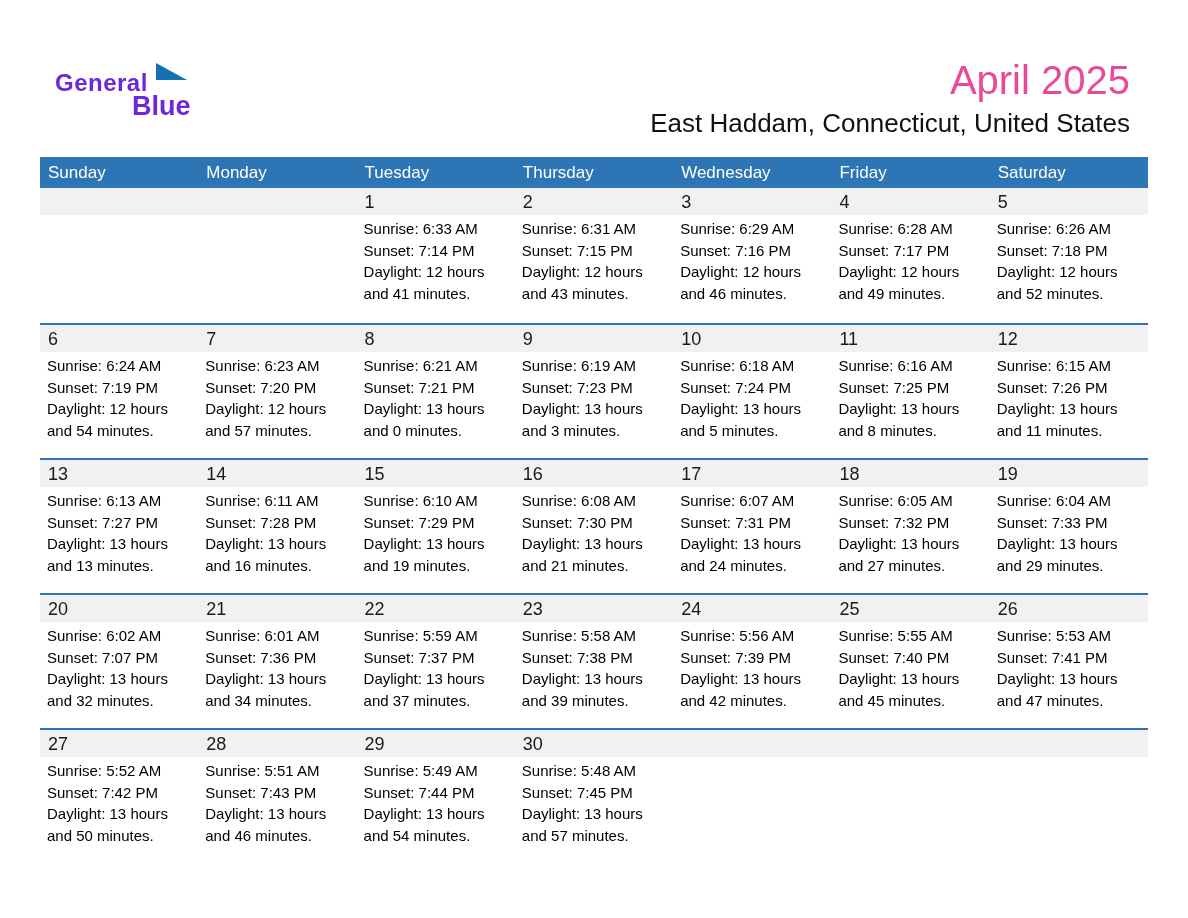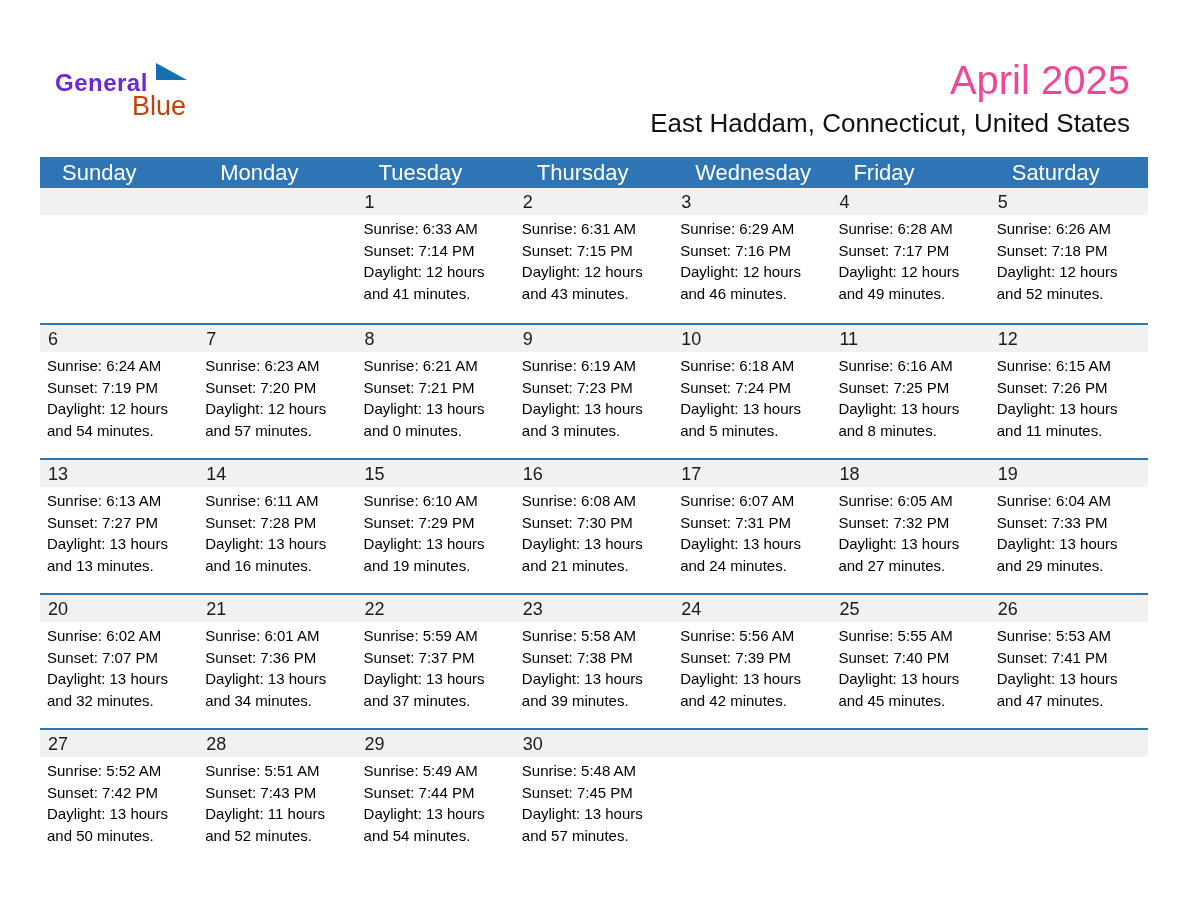--- a/index.html
+++ b/index.html
@@ -7,31 +7,31 @@
     width:1188px; height:918px; background:#ffffff;
     font-family:"Liberation Sans", sans-serif;
   }
   .page { position:relative; width:1188px; height:918px; overflow:hidden; background:#fff; }
 
   
   .logo { position:absolute; left:55px; top:60px; width:200px; height:70px; }
   .logo-general { position:absolute; left:0; top:9px; font-size:24px; font-weight:bold; color:#6d28d9; letter-spacing:0.5px; }
   .logo-triangle { position:absolute; left:101px; top:3px; width:31px; height:17px;
     background:#1470b2; clip-path:polygon(0 0, 100% 100%, 0 100%); }
-  .logo-blue { position:absolute; left:77px; top:31px; font-size:27px; font-weight:normal; color:#c2410c; }
+  .logo-blue { position:absolute; left:77px; top:31px; font-size:27px; font-weight:bold; color:#6d28d9; }
 
   
   .title-block { position:absolute; right:58px; top:58px; text-align:right; }
   .month-title { font-size:40px; color:#ec4899; line-height:44px; }
   .location { font-size:26px; color:#111; line-height:30px; margin-top:6px; }
 
   
   .cal { position:absolute; left:40px; top:157px; width:1108px; }
   .cal-head { display:grid; grid-template-columns:repeat(7,1fr); background:#2e75b5; height:31px; }
-  .head-cell { color:#ffffff; font-size:22px; line-height:31px; padding-left:22px; overflow:hidden; white-space:nowrap; }
+  .head-cell { color:#ffffff; font-size:17px; line-height:31px; padding-left:8px; overflow:hidden; white-space:nowrap; }
 
   .week-row { display:grid; grid-template-columns:repeat(7,1fr); height:135px; box-sizing:border-box; }
   .week-row + .week-row { border-top:2px solid #2e75b5; }
 
   .day-cell { overflow:hidden; }
   .num-band { height:27px; background:#f1f1f1; font-size:18px; line-height:28px; padding-left:8px; color:#1a1a1a; }
   .details { padding:3px 12px 0 7px; font-size:15px; line-height:21.5px; color:#000; }
   .detail-line { }
 </style>
 </head>
@@ -290,21 +290,21 @@
               <div class="detail-line">Sunrise: 5:52 AM</div>
               <div class="detail-line">Sunset: 7:42 PM</div>
               <div class="detail-line">Daylight: 13 hours and 50 minutes.</div>
             </div>
           </div>
           <div class="day-cell">
             <div class="num-band">28</div>
             <div class="details">
               <div class="detail-line">Sunrise: 5:51 AM</div>
               <div class="detail-line">Sunset: 7:43 PM</div>
-              <div class="detail-line">Daylight: 11 hours and 52 minutes.</div>
+              <div class="detail-line">Daylight: 13 hours and 46 minutes.</div>
             </div>
           </div>
           <div class="day-cell">
             <div class="num-band">29</div>
             <div class="details">
               <div class="detail-line">Sunrise: 5:49 AM</div>
               <div class="detail-line">Sunset: 7:44 PM</div>
               <div class="detail-line">Daylight: 13 hours and 54 minutes.</div>
             </div>
           </div>

